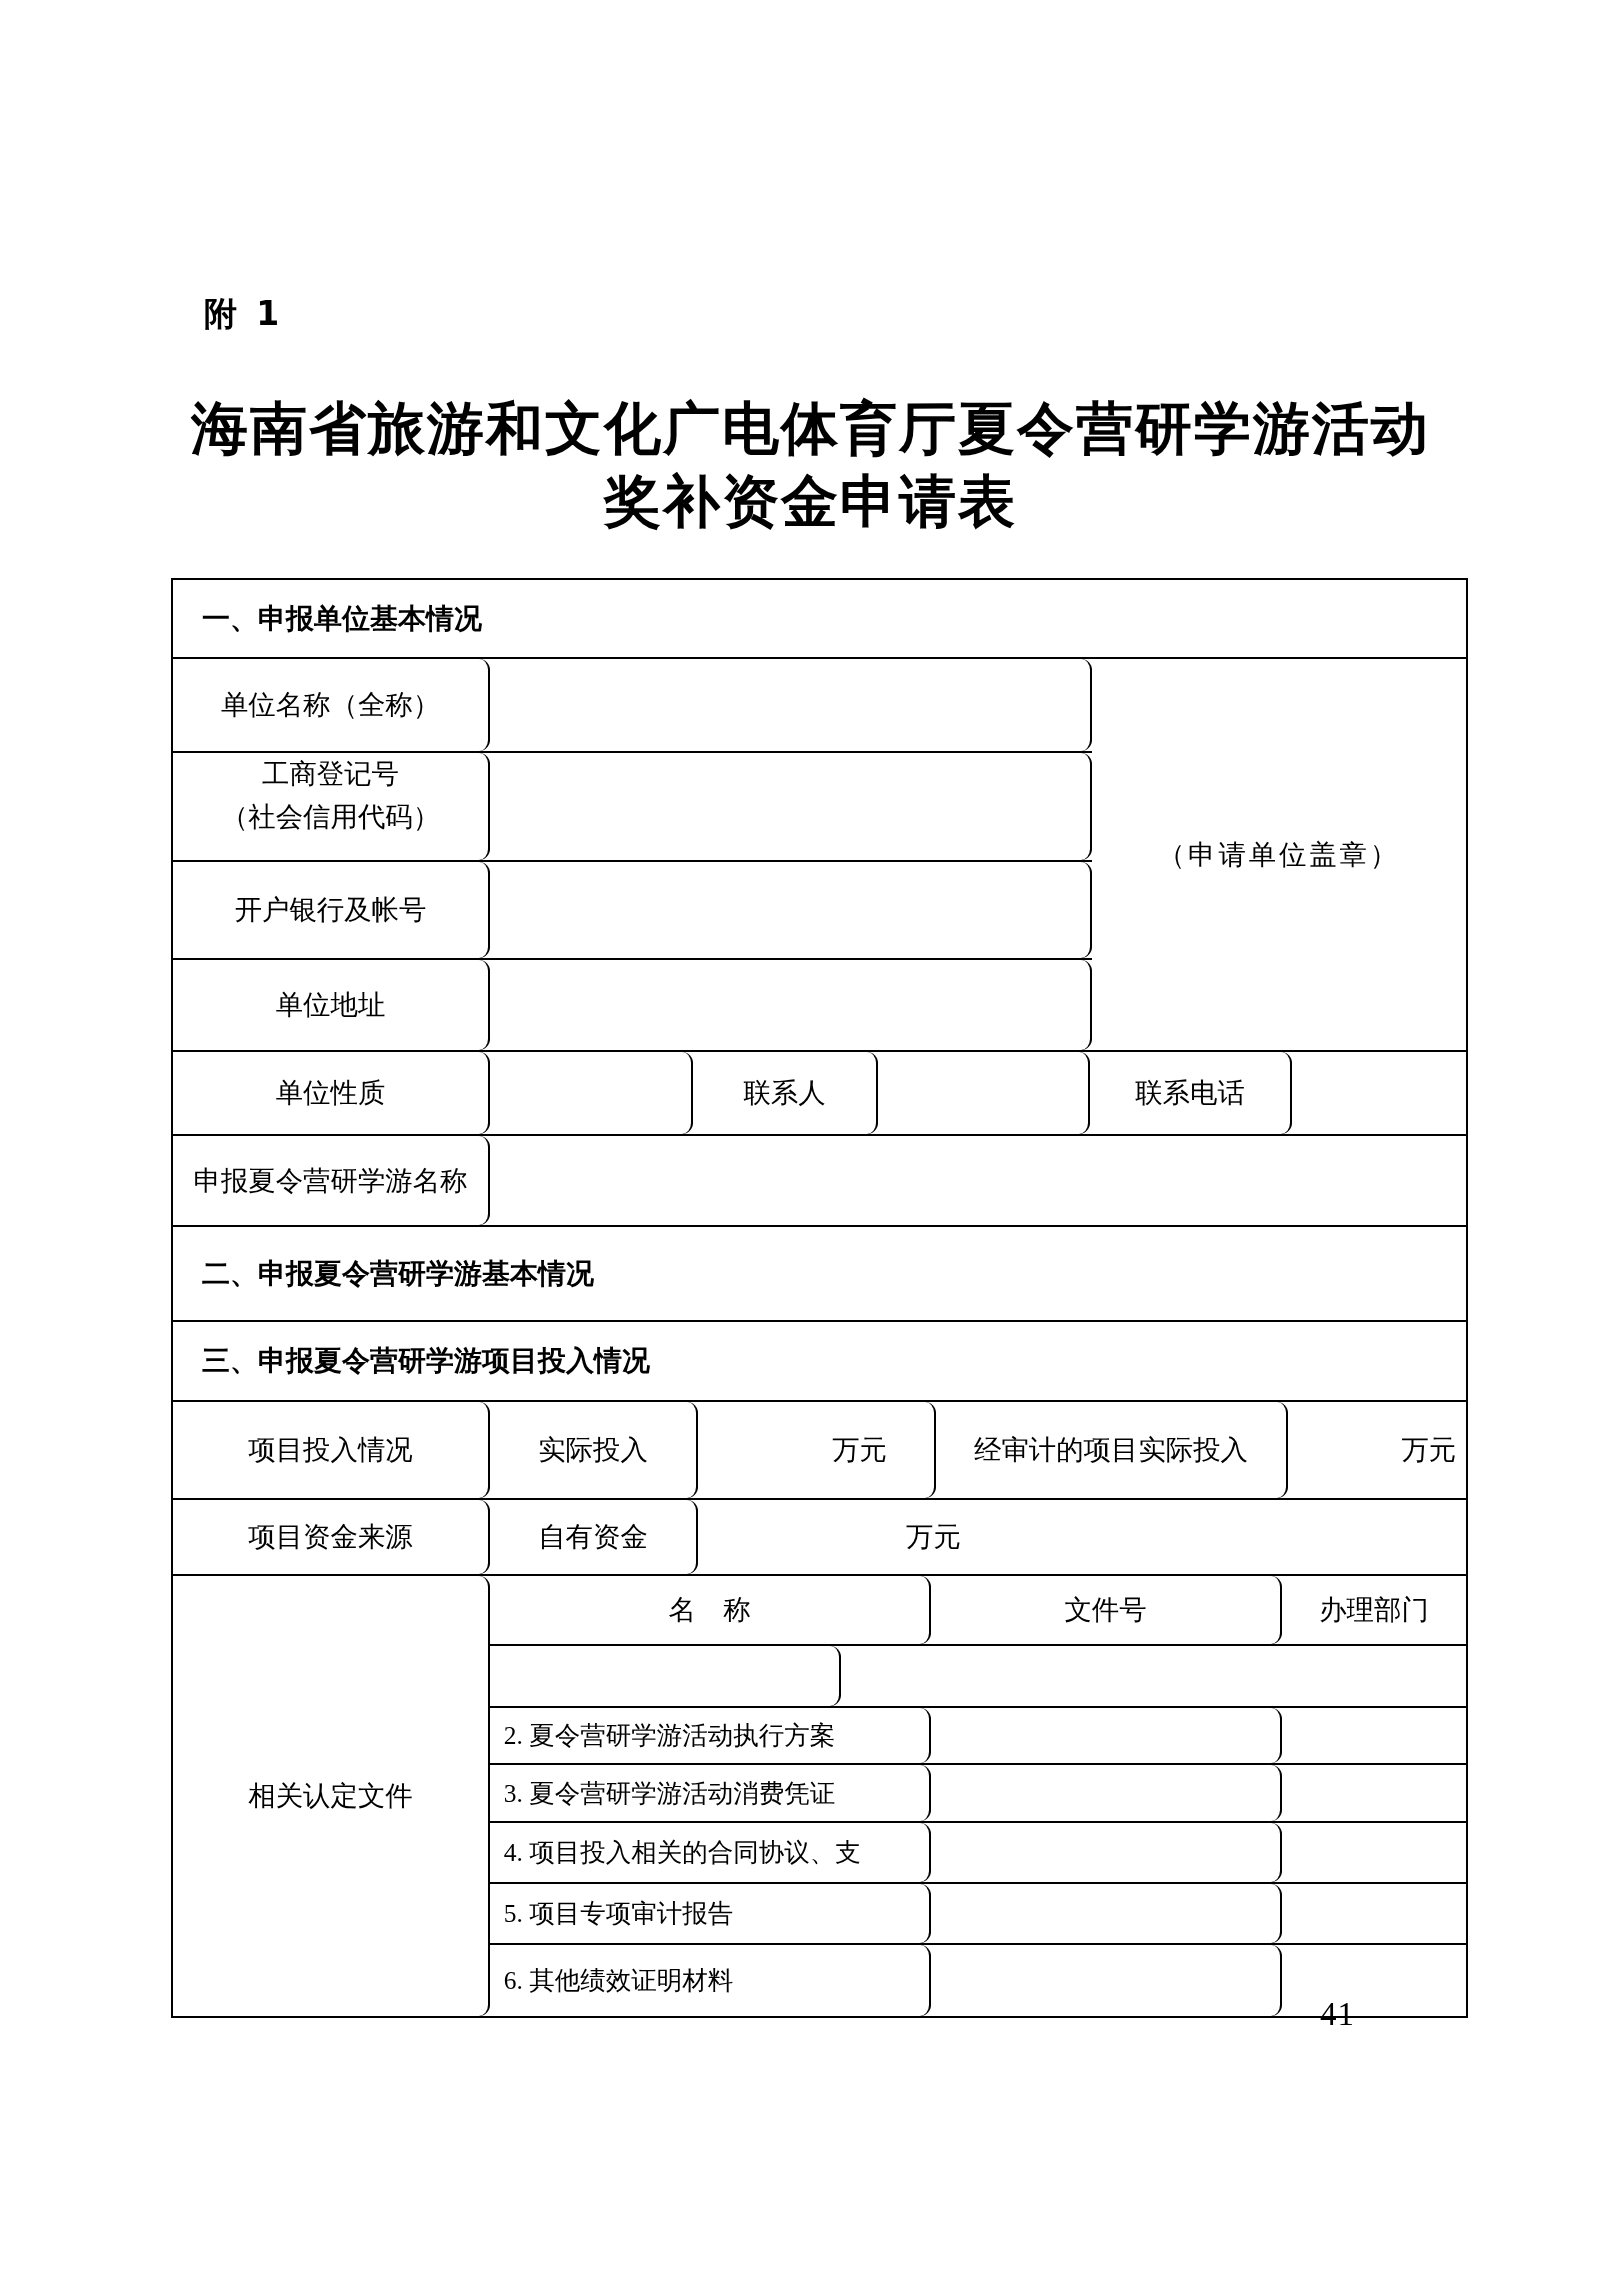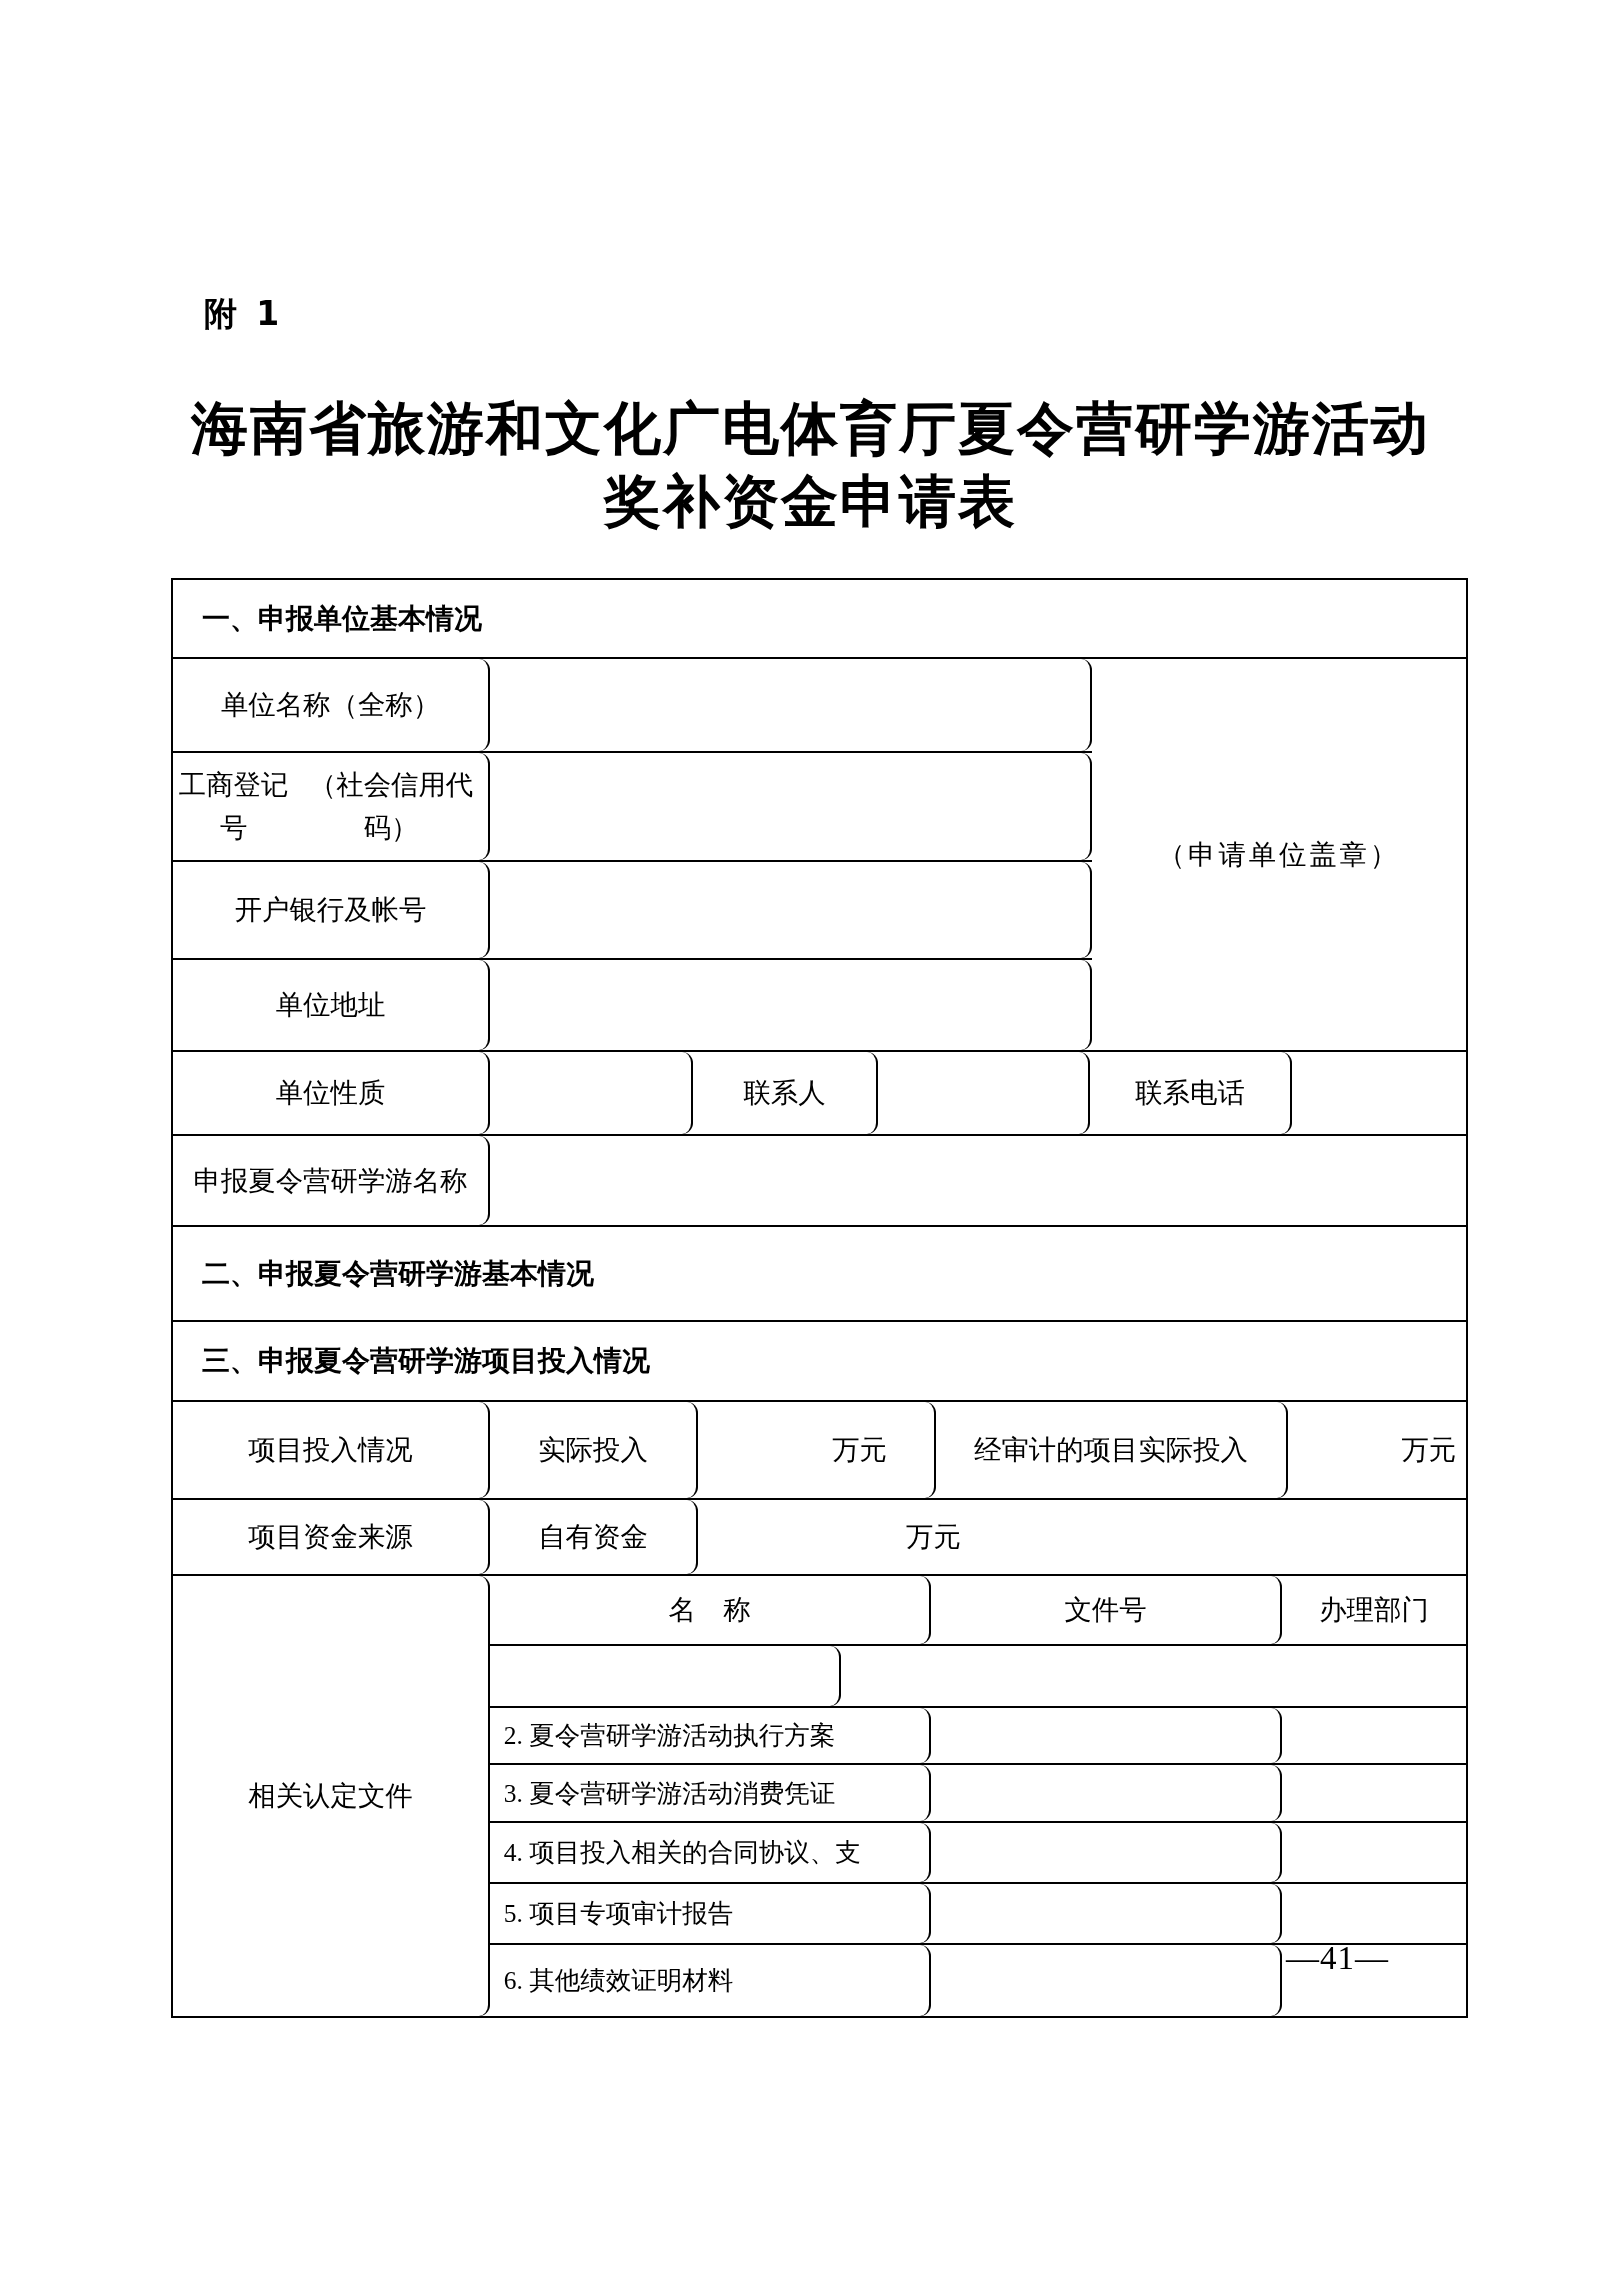--- a/index.html
+++ b/index.html
@@ -43,26 +43,26 @@
   .cell.end{border-right:none;font-family:Liberation Serif, serif;}
   .sechdr{
     font-family:"DejaVu Sans","Liberation Sans",sans-serif;
     font-weight:bold;font-size:28px;
     display:flex;align-items:center;
     padding-left:29px;width:100%;box-sizing:border-box;
   }
   .stack{display:flex;flex-direction:column;box-sizing:border-box;min-width:0;}
   .srow{display:flex;box-sizing:border-box;border-bottom:2px solid #000;min-height:0;}
   .srow.slast{border-bottom:none;flex:1;}
-  .twoline{flex-direction:row;justify-content:flex-start;line-height:43px;}
+  .twoline{flex-direction:column;justify-content:flex-start;line-height:43px;}
   .leftalign{justify-content:flex-start;text-align:left;padding-left:13.7px;}
   .unit-right{justify-content:flex-end;text-align:right;}
   .stamp{font-size:27.4px;letter-spacing:2.9px;}
   .pagenum{
-    position:absolute;left:1286px;top:1940px;
+    position:absolute;left:1286px;top:1996px;
     font-size:33px;letter-spacing:1px;
     font-family:"Liberation Serif","DejaVu Serif",serif;
   }
   .docname{font-size:25.5px;}
 </style>
 </head>
 <body>
 
 <div class="page">
 

